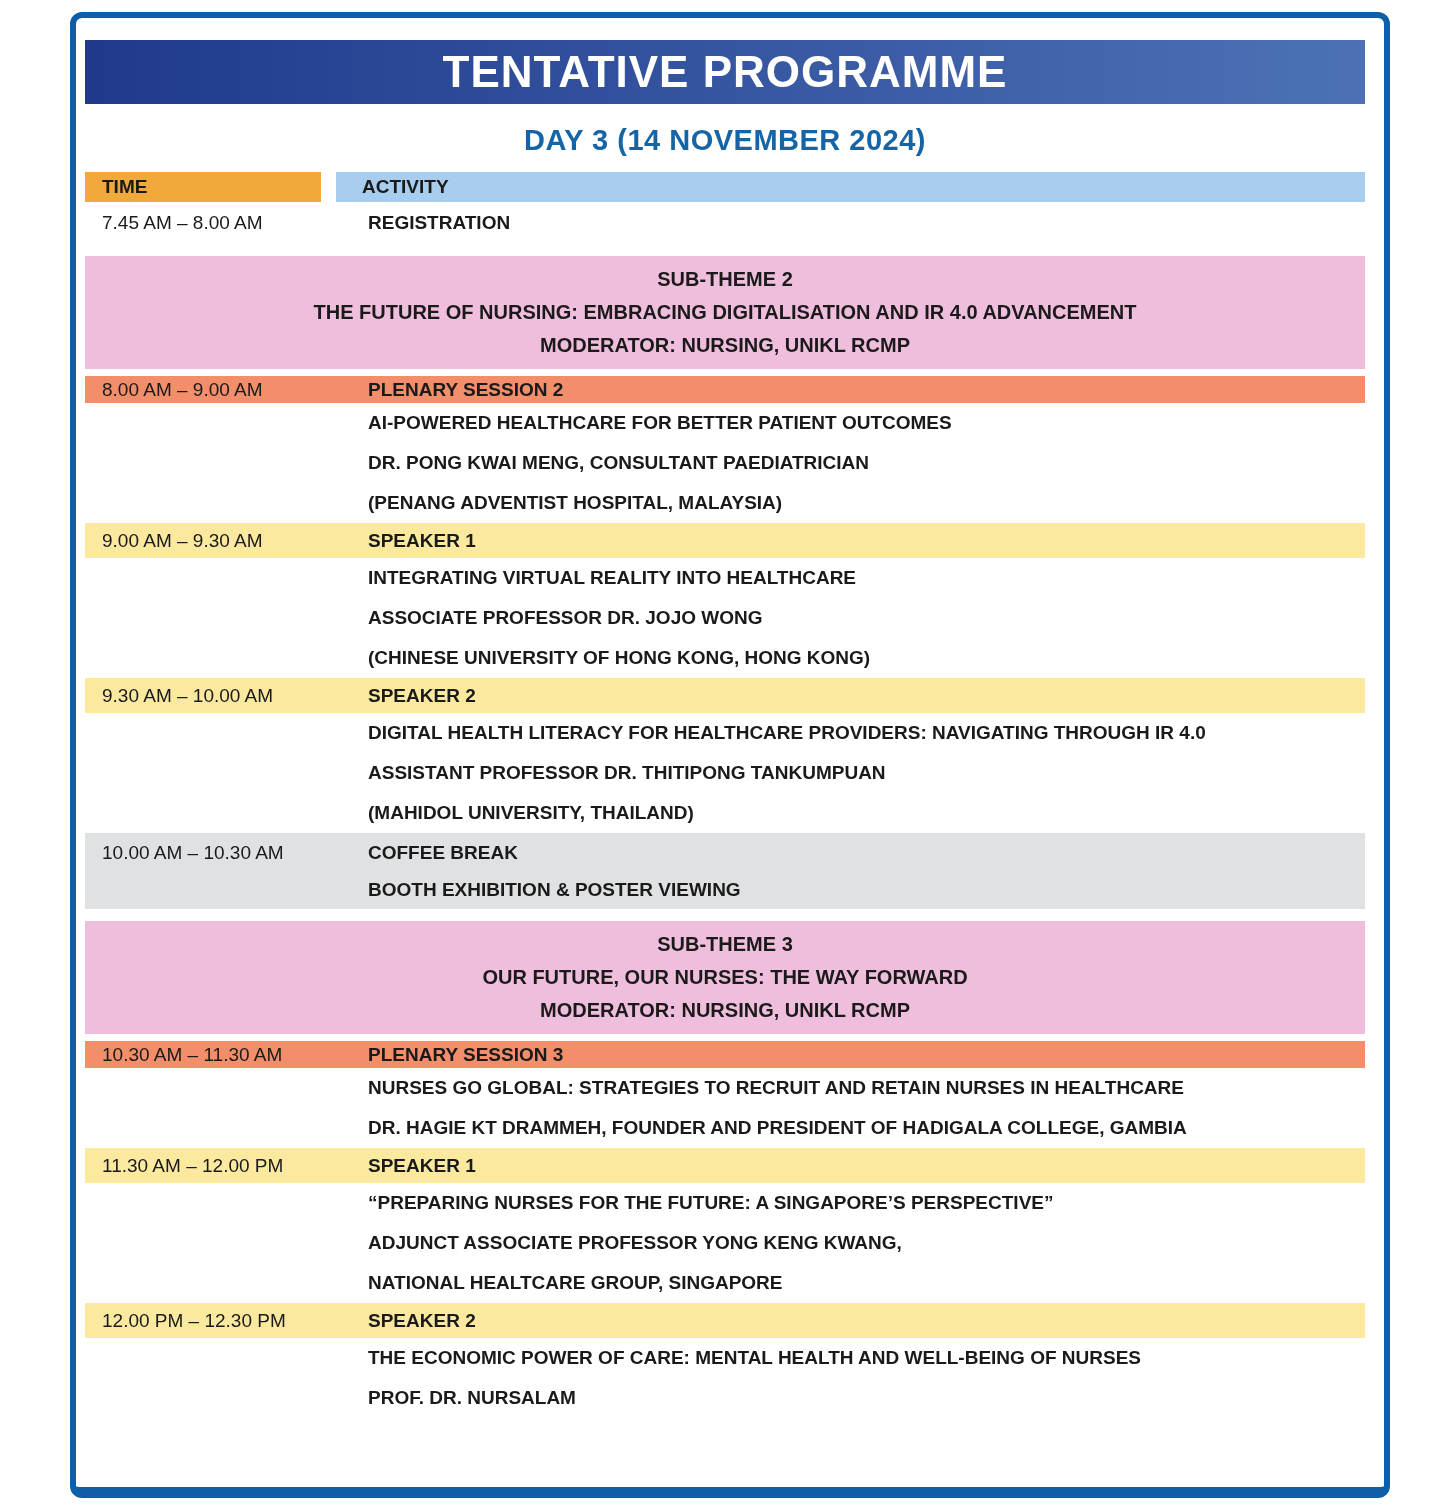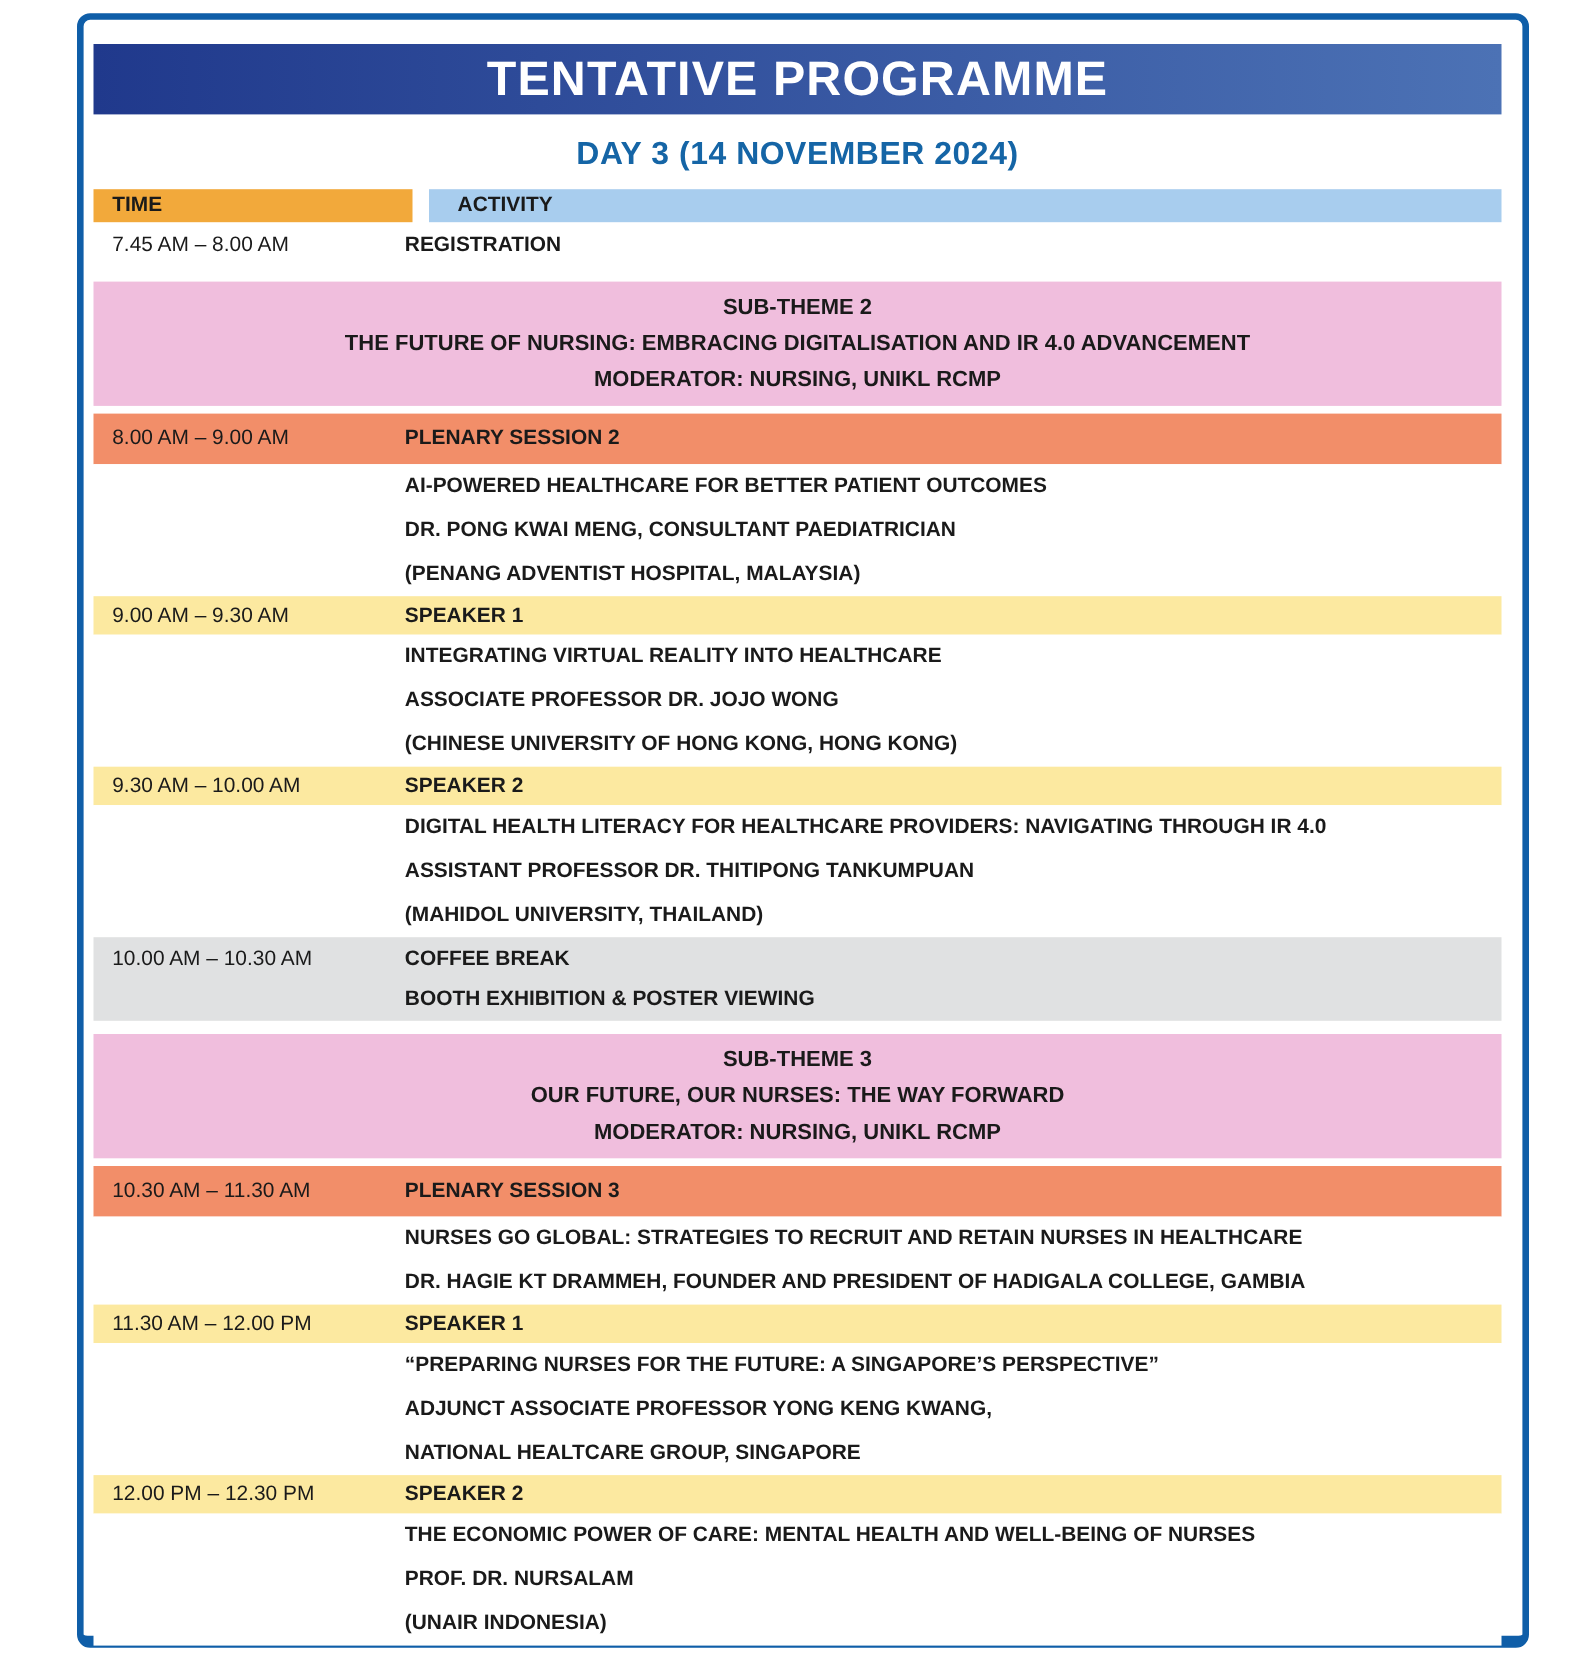--- a/index.html
+++ b/index.html
@@ -33,36 +33,36 @@
   }
   .title-bar .title-text{
     color:#ffffff;font-size:44px;font-weight:800;letter-spacing:1px;line-height:1;
   }
   .subtitle{
     text-align:center;font-size:29px;font-weight:800;color:var(--subtitle);
     margin-top:16px;letter-spacing:0.5px;line-height:40px;
   }
   .cols-header{display:flex;gap:15px;height:30px;margin-top:12px;}
   .col-time{
-    width:290px;background:var(--timebg);display:flex;align-items:center;
+    width:236px;background:var(--timebg);display:flex;align-items:center;
     padding-left:17px;font-size:19px;font-weight:700;
   }
   .col-activity{
     flex:1;background:var(--actbg);display:flex;align-items:center;
     padding-left:26px;font-size:19px;font-weight:700;
   }
   .rows{width:100%;}
   .t-cell{width:283px;padding-left:17px;font-size:19px;font-weight:400;flex:none;}
   .a-cell{flex:1;font-size:19px;font-weight:700;padding-right:8px;}
   .r-entry{display:flex;align-items:center;height:42px;background:#fff;}
   .r-banner{
     background:var(--pink);text-align:center;padding:7px 14px;margin-top:12px;
   }
   .r-banner .banner-line{font-size:20px;font-weight:700;line-height:33px;}
-  .r-session{display:flex;align-items:center;height:46px;margin-top:0;}
+  .r-session{display:flex;align-items:center;height:27px;margin-top:0;}
   .r-session.orange{background:var(--orange);}
   .r-session.yellow{background:var(--yellow);height:35px;}
   .r-session.first-after-banner{margin-top:7px;}
   .r-detail{display:flex;align-items:center;height:40px;background:#fff;}
   .r-detail .a-cell{margin-left:283px;}
   .r-block{background:var(--gray);padding:1px 0;}
   .r-block .block-line{display:flex;align-items:center;height:37px;}
 </style>
 </head>
 <body>
@@ -167,18 +167,15 @@
         <div class="r-session yellow">
           <div class="t-cell">12.00 PM – 12.30 PM</div>
           <div class="a-cell">SPEAKER 2</div>
         </div>
         <div class="r-detail">
           <div class="a-cell">THE ECONOMIC POWER OF CARE: MENTAL HEALTH AND WELL-BEING OF NURSES</div>
         </div>
         <div class="r-detail">
           <div class="a-cell">PROF. DR. NURSALAM</div>
         </div>
-        <div class="r-detail">
-          <div class="a-cell">(UNAIR INDONESIA)</div>
-        </div>
       </div>
   </div>
 </div>
 
 </body></html>

